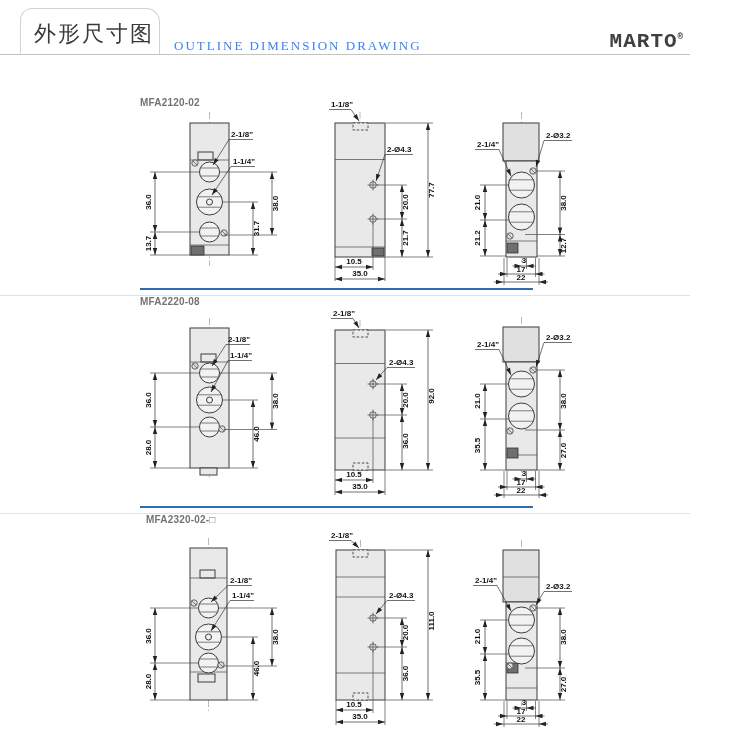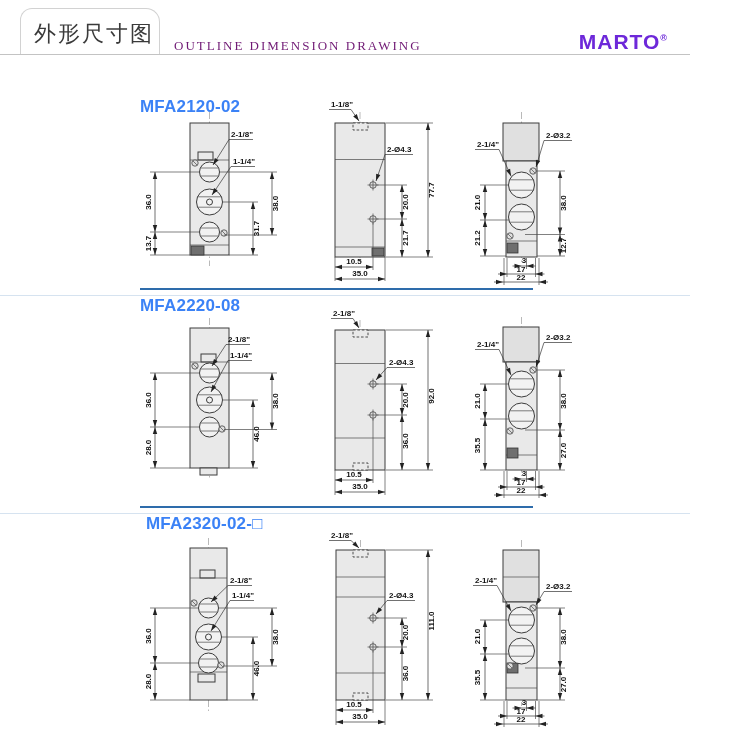--- a/index.html
+++ b/index.html
@@ -4,27 +4,27 @@
 <style>
   html,body{margin:0;padding:0;background:#fff;}
   .page{position:relative;width:690px;height:745px;background:#fff;overflow:hidden;
         font-family:"Liberation Sans",sans-serif;}
   
   .hdr-tab{position:absolute;left:20px;top:8px;width:138px;height:46px;
            border:1px solid #d2d2d2;border-bottom:none;border-radius:12px 14px 0 0;}
   .hdr-cn{position:absolute;left:13px;top:10px;font-family:"DejaVu Sans",sans-serif;
           font-size:22px;color:#3a3a3a;letter-spacing:2px;white-space:nowrap;}
   .hdr-en{position:absolute;left:174px;top:38px;font-family:"Liberation Serif",serif;
-          font-size:13px;color:#701a75;letter-spacing:2px;white-space:nowrap;}
-  .brand{position:absolute;right:22px;top:30px;font-family:Liberation Sans, sans-serif;
-         font-weight:bold;font-size:21px;color:#6d28d9;letter-spacing:1px;}
+          font-size:13px;color:#3b82f6;letter-spacing:2px;white-space:nowrap;}
+  .brand{position:absolute;right:6px;top:30px;font-family:Liberation Mono, monospace;
+         font-weight:bold;font-size:21px;color:#404040;letter-spacing:1px;}
   .brand sup{font-size:9px;}
   .hdr-rule{position:absolute;left:0;top:54px;width:712px;height:1px;background:#c3c3c3;}
   
-  .model-title{position:absolute;font-weight:bold;font-size:17px;color:#3b82f6;
+  .model-title{position:absolute;font-weight:bold;font-size:10px;color:#737373;
                letter-spacing:.2px;white-space:nowrap;}
   .divider{position:absolute;left:140px;width:393px;height:2px;background:#2e6cab;}
   .divider-faint{position:absolute;left:0;width:750px;height:1px;background:#d6e3f0;}
   
   .outline{fill:#e9e9e9;stroke:#3c3c3c;stroke-width:1;}
   .block{fill:#e0e0e0;stroke:#3c3c3c;stroke-width:1;}
   .thin{stroke:#4a4a4a;stroke-width:.7;fill:none;}
   .dim{stroke:#333;stroke-width:.7;fill:none;}
   .cl{stroke:#8a8a8a;stroke-width:.6;stroke-dasharray:7 2.5 1.5 2.5;fill:none;}
   .dash{stroke:#3c3c3c;stroke-width:.9;fill:#e9e9e9;stroke-dasharray:2.6 1.8;}

